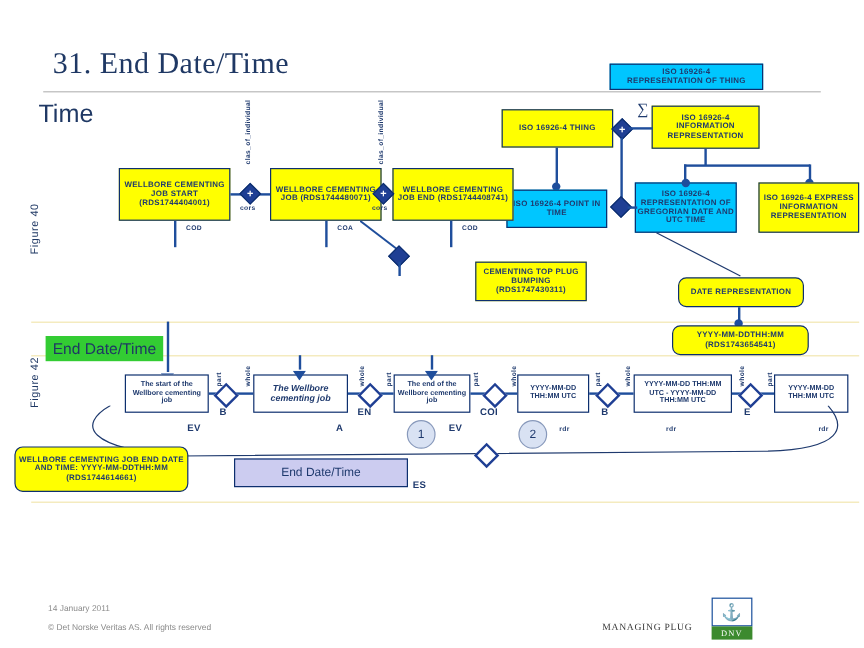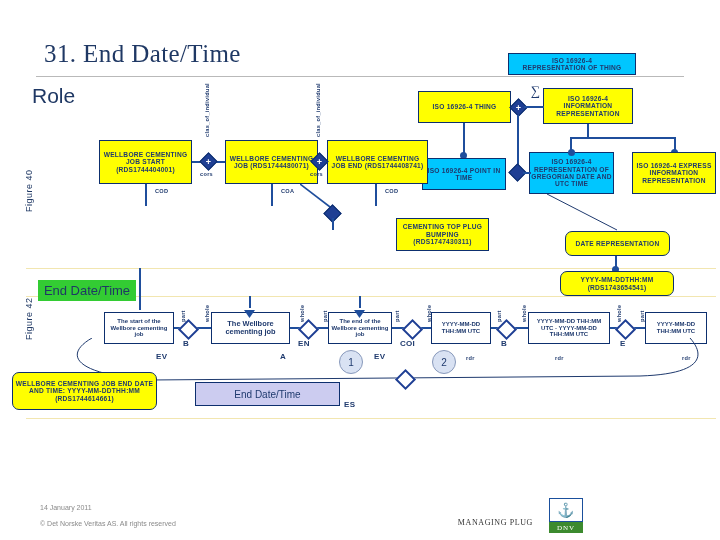--- a/index.html
+++ b/index.html
@@ -2,21 +2,21 @@
 <html><head>
 <meta charset="utf-8">
 <style>
   html,body{margin:0;padding:0;}
   body{
     width:720px;height:540px;background:#ffffff;
     font-family:"Liberation Sans",sans-serif;
     position:relative;overflow:hidden;
     color:#1f3a6e;
   }
-  #slide{position:absolute;left:0;top:0;width:597px;height:540px;}
+  #slide{position:absolute;left:0;top:0;width:597px;height:540px;padding-left:44px;}
 
   .abs{position:absolute;}
 
   
   #title{
     left:44px;top:40px;width:420px;
     font-family:"Liberation Serif",serif;
     font-size:25px;color:#1F3864;letter-spacing:.4px;
   }
   #title-rule{
@@ -39,21 +39,21 @@
     display:flex;align-items:center;justify-content:center;
     text-align:center;line-height:1.12;
   }
   .ybox{background:#FFFF00;border:1.2px solid #0d2f6e;color:#1f3a6e;
         font-size:6.6px;font-weight:bold;letter-spacing:.25px;padding:1px;}
   .cbox{background:#00C6FF;border:1.2px solid #0d2f6e;color:#1f3a6e;
         font-size:6.6px;font-weight:bold;letter-spacing:.25px;padding:1px;}
   .rounded{border-radius:7px;}
   .wbox{background:#ffffff;border:1.3px solid #0d2f6e;color:#1f3a6e;
         font-size:6px;font-weight:bold;padding:1px;}
-  .wbox.big{font-size:7.4px;}
+  .wbox.big{font-size:7.4px;font-style:italic;}
   .greenbox{background:#33CC33;color:#1F3864;font-size:13px;
             display:flex;align-items:center;justify-content:center;}
   .lavbox{background:#CCCCF0;border:1.3px solid #0d2f6e;color:#1f3a6e;
           font-size:10px;display:flex;align-items:center;justify-content:center;}
 
   
   .vline{background:#1F4E9C;width:2px;}
   .hline{background:#1F4E9C;height:2px;}
   .diamond{
     width:13px;height:13px;background:#1F3F94;border:1px solid #0d2f6e;
@@ -104,21 +104,21 @@
   .sep{position:absolute;background:#F2E6B0;height:1px;}
   .sigma{position:absolute;font-size:13px;color:#1f3a6e;font-family:"Liberation Serif",serif;}
 </style>
 </head>
 <body>
 
 <div id="slide">
 
   <div class="abs" id="title">31. End Date/Time</div>
   <div class="abs" id="title-rule"></div>
-  <div class="abs" id="done">Role</div>
+  <div class="abs" id="done">Time</div>
 
   <div class="abs figlabel" style="left:24px;top:212px;">Figure 40</div>
   <div class="abs figlabel" style="left:24px;top:340px;">Figure 42</div>
 
   <div class="sep" style="left:26px;top:268px;width:690px;"></div>
   <div class="sep" style="left:26px;top:296px;width:690px;"></div>
   <div class="sep" style="left:26px;top:418px;width:690px;"></div>
 
   <div class="abs box cbox" style="left:508px;top:53px;width:128px;height:22px;flex-direction:column;">
     <div>ISO 16926-4</div>

